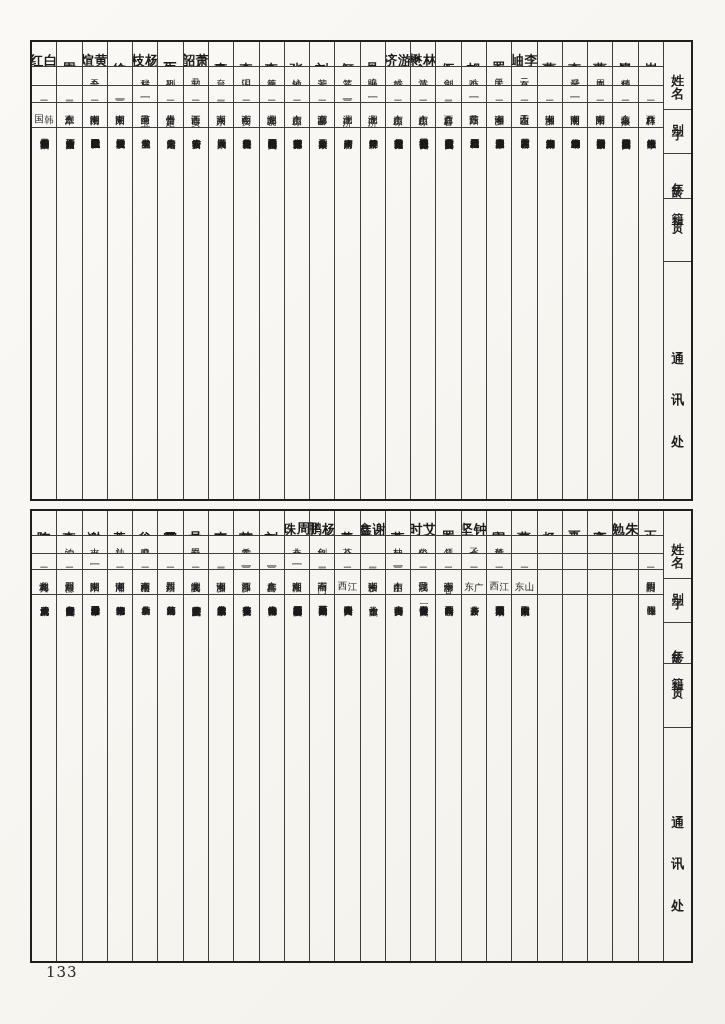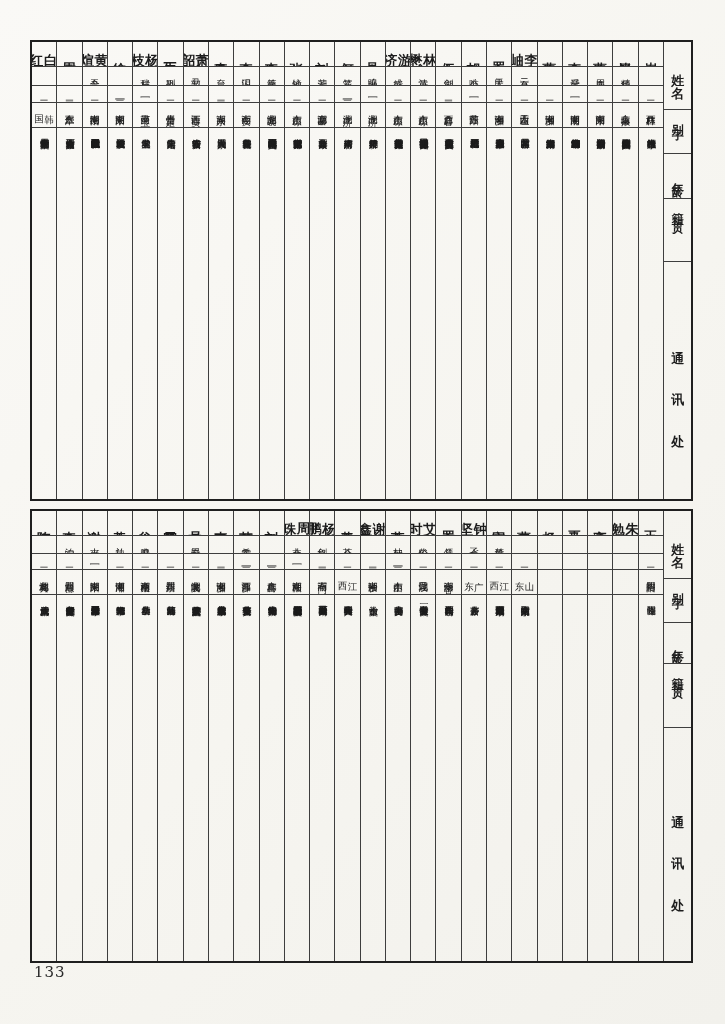--- a/index.html
+++ b/index.html
@@ -63,21 +63,21 @@
   .head .cell{background:transparent;}
   .head .v{font-weight:bold;}
   .head .name .v{font-size:13px;letter-spacing:12px;}
   .head .zi .v{font-size:12px;letter-spacing:4px;}
   .head .age .v{font-size:12px;letter-spacing:4px;}
   .head .origin .v{font-size:12px;letter-spacing:10px;}
   .head .addr{align-items:center;}
   .head .addr .v{font-size:13px;letter-spacing:42px;height:auto;margin-top:40px;}
 
   .page-number{
-    position:absolute;left:34px;top:963px;
+    position:absolute;left:46px;top:963px;
     font-family:"DejaVu Serif",serif;
     font-size:15px;color:#2a2a2a;letter-spacing:1px;
   }
 </style>
 </head>
 <body>
 
 <div class="page">
   <div class="dir-table top">
       <div class="col head">

